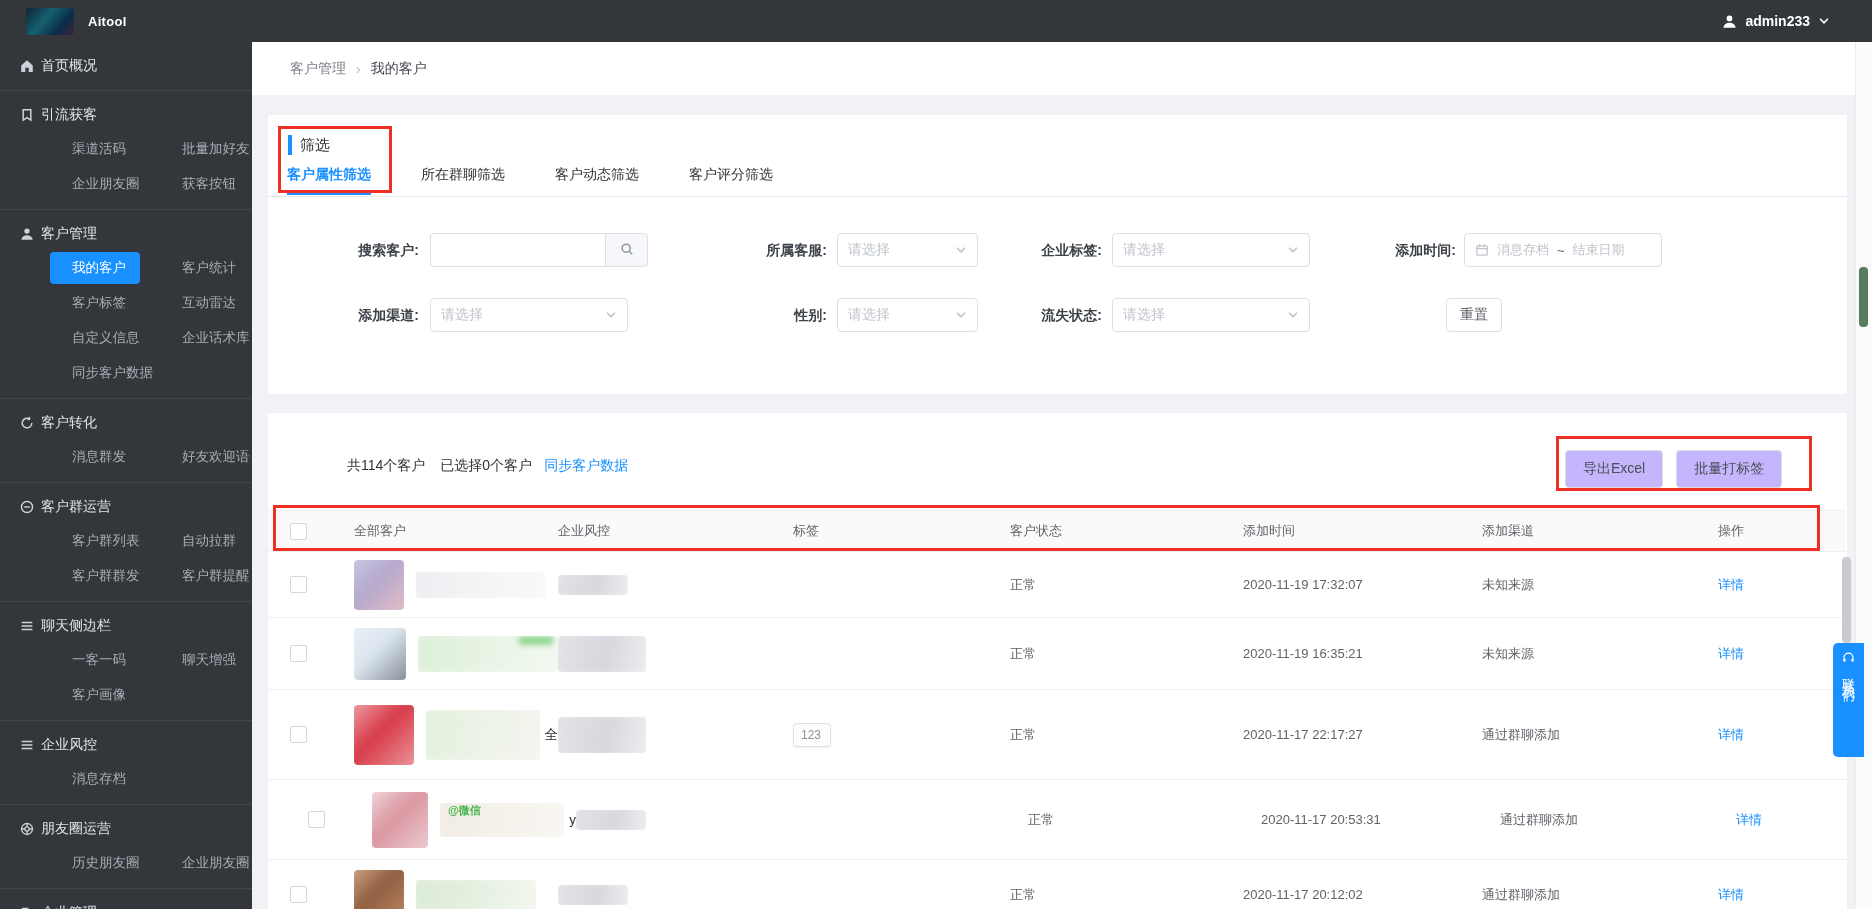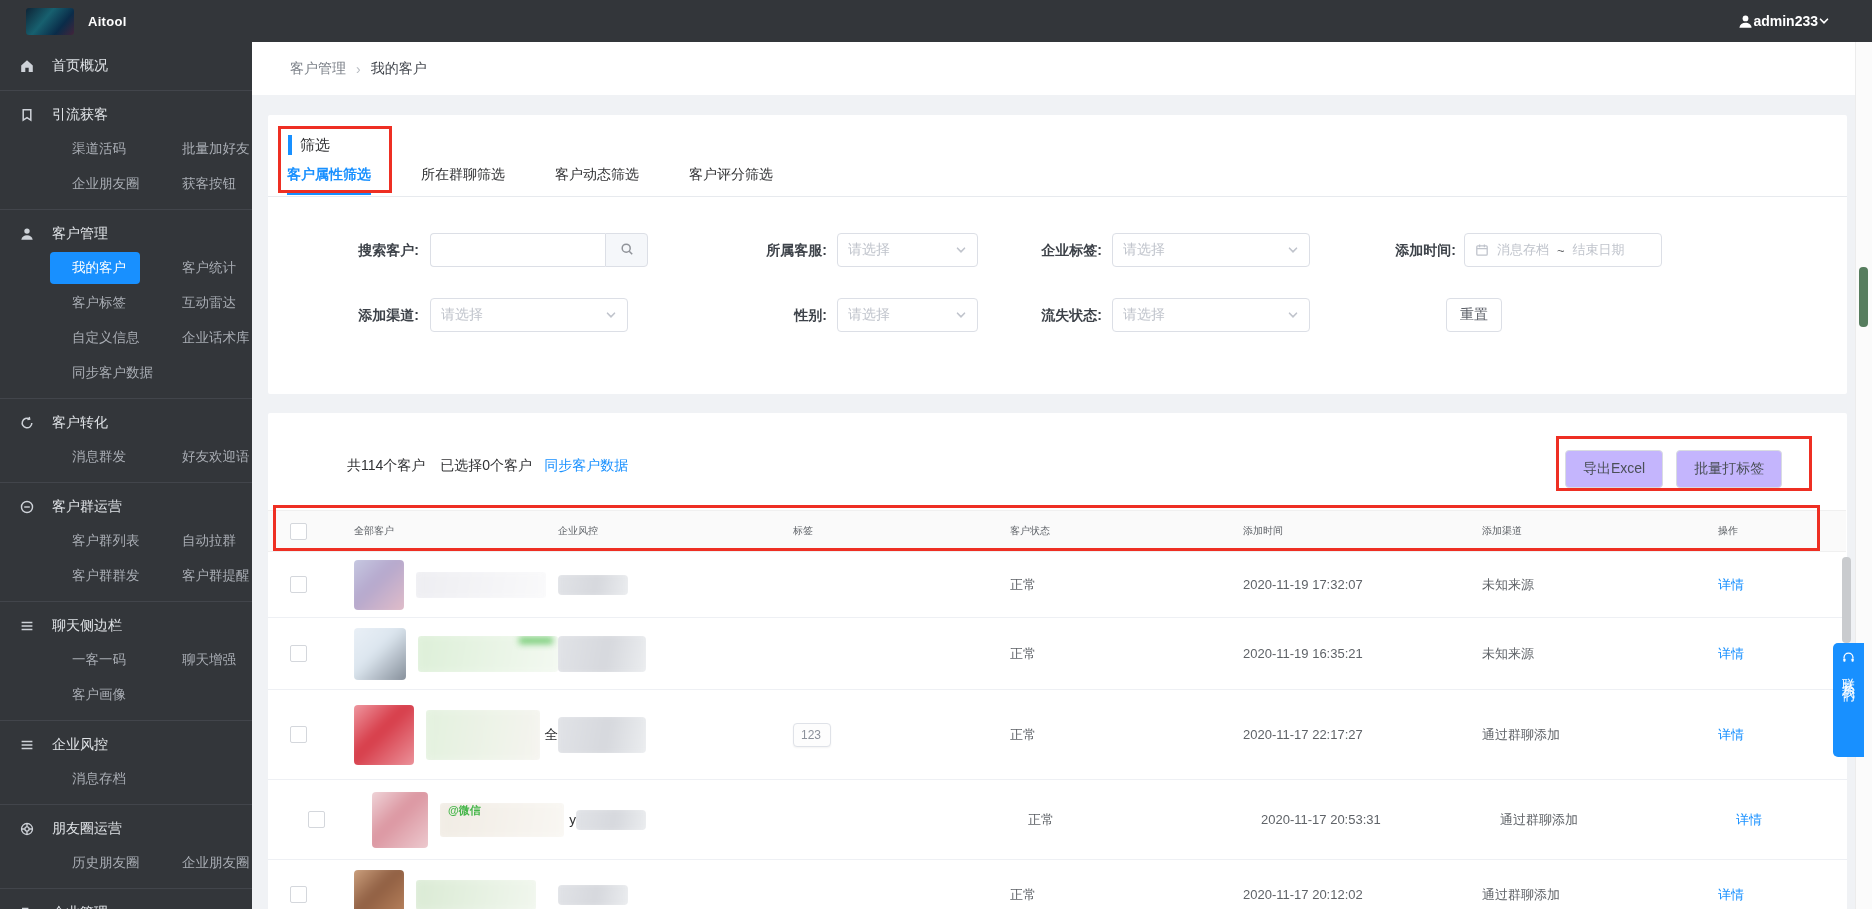--- a/index.html
+++ b/index.html
@@ -3,28 +3,28 @@
 <meta charset="utf-8">
 <style>
   html,body{margin:0;padding:0}
   body{width:1872px;height:909px;overflow:hidden;position:relative;background:#f0f2f5;
        font-family:"Liberation Sans","DejaVu Sans",sans-serif;}
   
   .topbar{position:absolute;left:0;top:0;right:0;height:42px;background:#33363a;display:flex;align-items:center;z-index:60}
   .logo{width:48px;height:27px;margin-left:26px;border-radius:3px;
         background:linear-gradient(130deg,#0e2436,#17606f 40%,#0a2c49 72%,#43243a)}
   .brand{color:#fff;font-size:13px;margin-left:14px;letter-spacing:.3px;font-weight:600}
-  .userbox{margin-left:auto;margin-right:42px;display:flex;align-items:center;color:#fff;cursor:pointer}
+  .userbox{margin-left:auto;margin-right:42px;display:flex;align-items:center;gap:8px;color:#fff;cursor:pointer}
   .uicon{display:flex;color:#fff}.uicon svg{width:15px;height:15px}
   .uname{font-size:14px;font-weight:600}
   .uchev{display:flex;color:#fff}.uchev svg{width:12px;height:12px}
   
   .sidebar{position:absolute;top:42px;left:0;bottom:0;width:252px;background:#33363a;overflow:hidden;z-index:50}
   .side-section{padding-top:14px;border-bottom:1px solid #42454b}
-  .side-hdr{display:flex;align-items:center;gap:18px;color:#dfe2e6;font-size:14px;padding-left:20px;height:20px;margin-bottom:14px;cursor:pointer}
+  .side-hdr{display:flex;align-items:center;gap:7px;color:#dfe2e6;font-size:14px;padding-left:20px;height:20px;margin-bottom:14px;cursor:pointer}
   .side-ic{display:flex;color:#ced2d8}.side-ic svg{width:14px;height:14px;display:block}
   .side-items{display:grid;grid-template-columns:110px auto;grid-auto-rows:35px;padding-left:72px;align-items:start}
   .side-item{font-size:13.5px;color:#a9adb4;cursor:pointer;line-height:20px;white-space:nowrap}
   .side-item.active{background:#1890ff;color:#fff;width:max-content;padding:6px 14px 6px 22px;
         margin:-6px 0 0 -22px;height:20px;border-radius:4px}
   
   .bcbar{position:absolute;left:252px;top:42px;right:16px;height:53px;background:#fff;display:flex;align-items:center;padding-left:38px;font-size:14px;z-index:5}
   .bc1{color:#7a7f87;cursor:pointer}
   .bsep{margin:0 10px;color:#b8bcc2}
   .bc2{color:#43474e}
@@ -57,21 +57,21 @@
   .calico{display:flex;color:#c0c4cc}.calico svg{width:14px;height:14px}
   .drsep{color:#606266}
   .reset-btn{position:absolute;left:1178px;top:183px;width:56px;height:34px;border:1px solid #dcdfe6;border-radius:4px;background:#fff;font-size:14px;color:#5a5e66;cursor:pointer}
   
   .summary{position:absolute;left:79px;top:44px;font-size:14px;color:#303133;display:flex;align-items:center}
   .sum-total{font-weight:400}
   .sum-sel{margin-left:15px}
   .sum-sync{margin-left:12px;color:#1890ff;cursor:pointer;text-decoration:none}
   .actions{position:absolute;left:1297px;top:37px;display:flex;gap:13px}
   .abtn{height:38px;padding:0 17px;border:1px solid #d9dce1;background:#c4b5fd;border-radius:4px;font-size:14px;color:#4a4f57;cursor:pointer}
-  .thead{position:absolute;left:0;right:1px;top:97px;height:42px;background:#fafafa;display:flex;align-items:center;padding-left:22px;box-sizing:border-box;border-top:1px solid #f0f0f0;border-bottom:1px solid #f0f0f0;font-size:10px;color:#5f6368}
+  .thead{position:absolute;left:0;right:1px;top:97px;height:42px;background:#fafafa;display:flex;align-items:center;padding-left:22px;box-sizing:border-box;border-top:1px solid #f0f0f0;border-bottom:1px solid #f0f0f0;font-size:13px;color:#5f6368}
   #thead-cols{display:contents}
   .tbody{position:absolute;left:0;right:0;top:139px;bottom:0;overflow:hidden}
   .trow{display:flex;align-items:center;padding-left:22px;border-bottom:1px solid #eef0f4;box-sizing:border-box;font-size:13px;color:#5f6368}
   .cell{display:flex;align-items:center;overflow:visible;flex:0 0 auto}
   .wcb{width:64px}.w0{width:204px}.w1{width:235px}.w2{width:217px}.w3{width:233px}.w4{width:239px}.w5{width:236px}.w6{flex:1 1 auto}
   .cb{width:15px;height:15px;border:1px solid #d4d7dc;border-radius:2px;background:#fff;display:inline-block;cursor:pointer}
   .avwrap{position:relative;border-radius:4px;overflow:hidden;flex:0 0 auto}
   .avwrap i{position:absolute;inset:-8px;filter:blur(5px)}
   .nblob{position:relative;border-radius:3px;overflow:hidden;margin-left:12px}
   .nblob i{position:absolute;inset:-6px;filter:blur(6px)}

